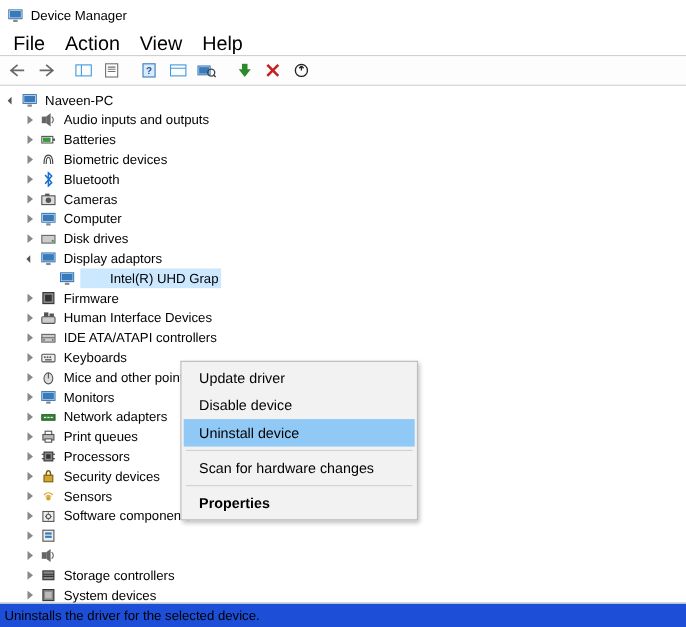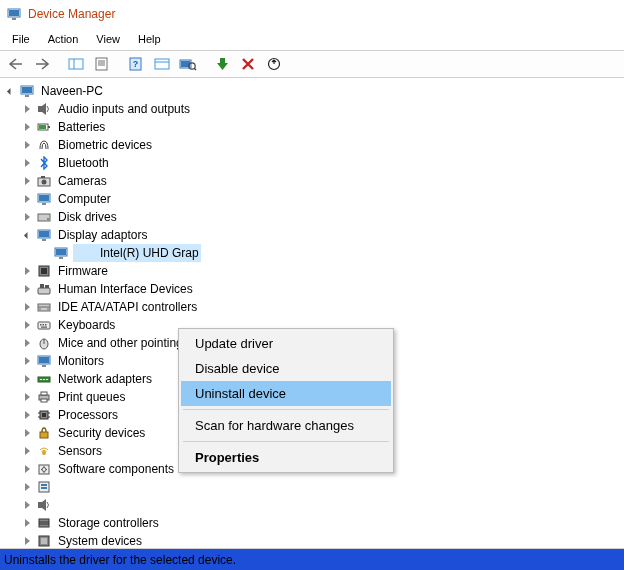--- a/index.html
+++ b/index.html
@@ -15,28 +15,28 @@
   }
   .titlebar {
     height: 28px;
     display: flex;
     align-items: center;
     padding: 0 6px;
     background: #fff;
     font-size: 12px;
   }
   .titlebar .ticon { width: 16px; height: 16px; margin-right: 6px; display:flex; align-items:center; justify-content:center;}
-  .titlebar .title { color: #c2410c; }
+  .titlebar .title { color: #000000; }
   .menubar {
     height: 22px;
     display: flex;
     align-items: center;
     padding: 0 4px;
     gap: 2px;
-    font-size: 11px;
+    font-size: 18px;
   }
   .menubar .mitem {
     padding: 2px 8px;
     cursor: default;
   }
   .toolbar {
     height: 28px;
     border-top: 1px solid #d0d0d0;
     border-bottom: 1px solid #d0d0d0;
     display: flex;
@@ -111,21 +111,21 @@
   .lbl { padding: 0 2px; }
   .lbl.selected {
     background: #cce8ff;
     padding-left: 27px;
   }
   .children { padding-left: 17px; }
 
   
   .ctxmenu {
     position: absolute;
-    left: 178px;
+    left: 164px;
     top: 250px;
     width: 216px;
     background: #f2f2f2;
     border: 1px solid #bcbcbc;
     box-shadow: 2px 2px 4px rgba(0,0,0,0.25);
     font-size: 13px;
     padding: 2px;
   }
   .ctxmenu .citem {
     padding: 5px 14px;

